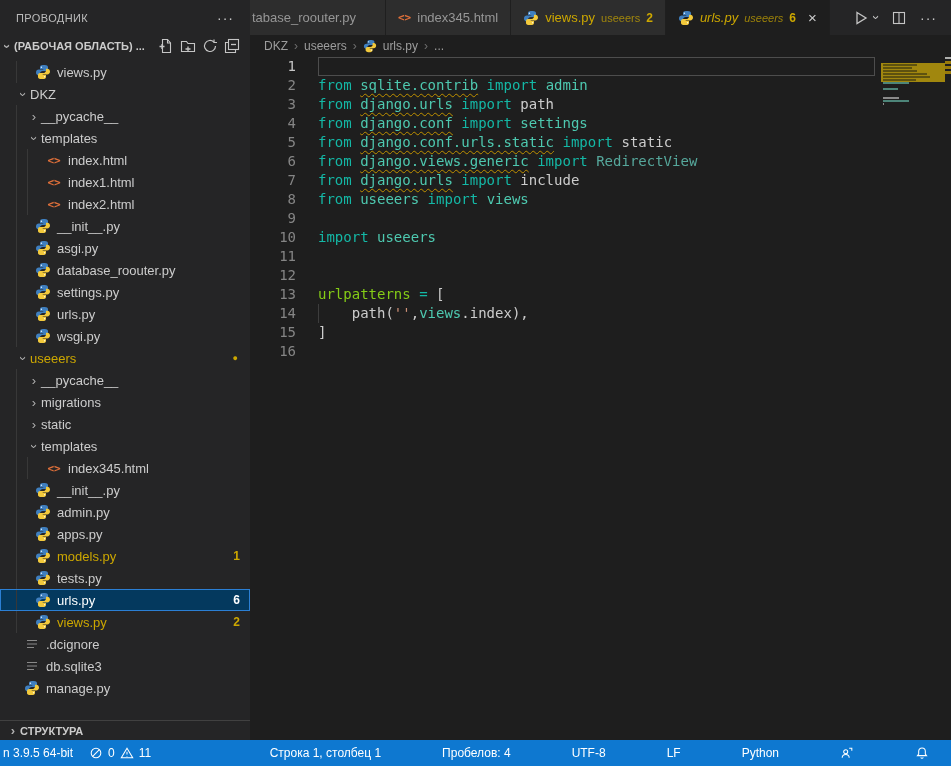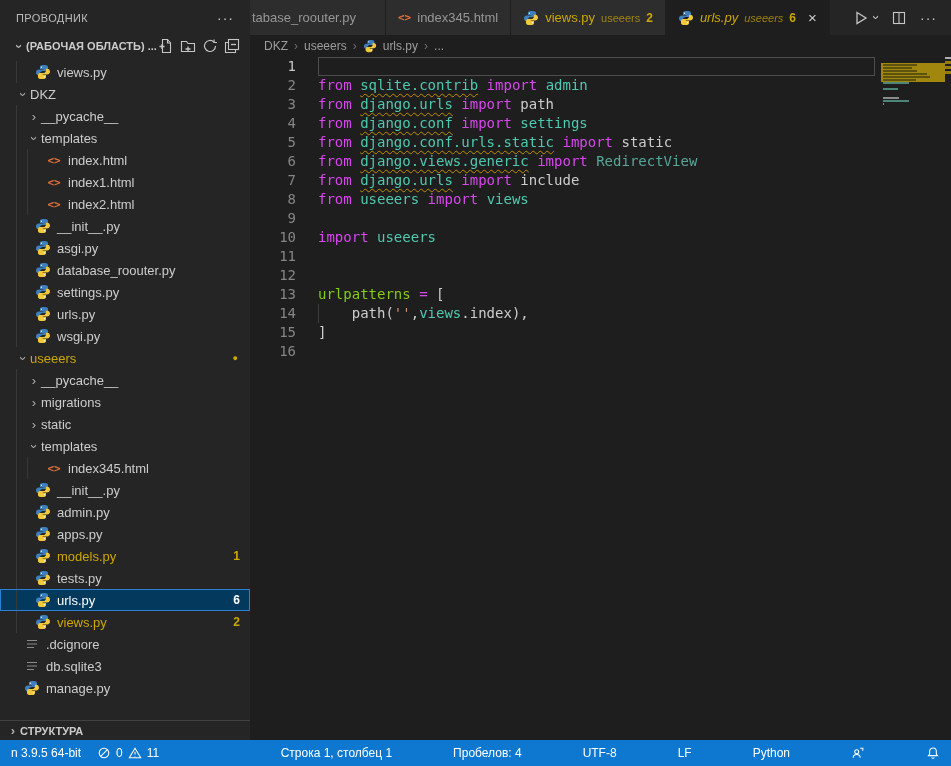--- a/index.html
+++ b/index.html
@@ -2,21 +2,21 @@
 <html><head>
 <meta charset="utf-8">
 <style>
   html,body{margin:0;padding:0;width:951px;height:766px;overflow:hidden;background:#1e1e1e;
     font-family:"Liberation Sans",sans-serif;-webkit-font-smoothing:antialiased;}
   #app{position:relative;width:951px;height:766px;}
   
   #sidebar{position:absolute;left:0;top:0;width:250px;bottom:26px;background:#252526;color:#cccccc;}
   .sb-title{height:35px;display:flex;align-items:center;padding:0 16px;font-size:11px;color:#bcbcbc;letter-spacing:.4px;}
   .sb-title .more{margin-left:auto;color:#c5c5c5;font-size:14px;letter-spacing:1px;cursor:pointer;}
-  .sb-section{height:22px;display:flex;align-items:center;padding-left:12px;font-size:11px;font-weight:bold;color:#cccccc;}
+  .sb-section{height:22px;display:flex;align-items:center;padding-left:0;font-size:11px;font-weight:bold;color:#cccccc;}
   .twist{display:inline-block;width:14px;text-align:center;color:#b0b0b0;font-size:13px;line-height:1;transform:rotate(90deg);}
   .twist.closed{transform:none;}
   .sec-actions{margin-left:auto;display:flex;gap:6px;padding-right:10px;}
   .sec-actions span{width:16px;height:16px;display:inline-block;}
   .sec-actions svg,.aicon svg{width:16px;height:16px;display:block;}
   #tree{padding-top:4px;}
   .row{height:22px;display:flex;align-items:center;font-size:13px;color:#cccccc;padding-left:16px;position:relative;cursor:pointer;}
   .row .guide{display:inline-block;width:10px;height:22px;border-left:1px solid #383838;flex:0 0 10px;}
   .row .fspacer{display:inline-block;width:8px;flex:0 0 8px;}
   .row .icon16{width:16px;height:16px;margin-right:6px;flex:0 0 16px;}
@@ -53,40 +53,40 @@
   .crumbs{height:22px;display:flex;align-items:center;padding-left:14px;font-size:12px;color:#9d9d9d;gap:6px;}
   .crumbs .sep{color:#6e6e6e;font-size:12px;}
   .crumbs .icon14{width:14px;height:14px;}
   .crumbs .icon14 svg{width:14px;height:14px;display:block;}
   .crumbs .citem{cursor:pointer;}
   #codearea{position:relative;height:calc(100% - 57px);font-family:"DejaVu Sans Mono",monospace;font-size:14px;line-height:19px;}
   .cl{display:flex;height:19px;}
   .ln{width:46px;flex:0 0 46px;text-align:right;color:#858585;user-select:none;}
   .ln.on{color:#c6c6c6;}
   .lt{padding-left:22px;white-space:pre;color:#cccccc;}
-  .tok-kw{color:#d946ef;}
+  .tok-kw{color:#14b8a6;}
   .tok-mod{color:#4ec9b0;}
   .tok-mod2{color:#56a89c;}
   .tok-pl{color:#cccccc;}
   .tok-str{color:#ce9178;}
   .tok-var{color:#84cc16;}
   .sq{text-decoration:underline;text-decoration-style:wavy;text-decoration-color:#bf9000;text-decoration-thickness:1px;text-underline-offset:3px;}
   .curline{position:absolute;left:68px;right:76px;top:0;height:19px;border:1px solid #4d4d4d;box-sizing:border-box;pointer-events:none;}
   .indentguide{position:absolute;left:68px;top:247px;height:19px;width:0;border-left:1px solid #3d3d3d;}
   #minimap{position:absolute;right:6px;top:0;width:64px;height:80px;}
   .mm-warn{position:absolute;left:0;top:6px;width:64px;height:19px;background:rgba(180,150,12,.88);}
   .mm-bar{position:absolute;left:2px;height:2px;}
   #ruler{position:absolute;right:0;top:0;width:6px;height:100%;}
   .rl-mark{position:absolute;right:0;width:6px;}
   
   #statusbar{position:absolute;left:0;right:0;bottom:0;height:26px;background:#0e78d0;color:#ffffff;display:flex;align-items:center;font-size:12px;}
   .sb-left{display:flex;align-items:center;gap:0;}
   .sb-left .sitem{padding:0 8px;display:flex;align-items:center;gap:5px;cursor:pointer;}
-  .sb-left .sitem:first-child{padding-left:11px;}
-  .sb-right{margin-left:auto;display:flex;align-items:center;padding-right:3px;gap:45px;}
+  .sb-left .sitem:first-child{padding-left:3px;}
+  .sb-right{margin-left:auto;display:flex;align-items:center;padding-right:14px;gap:45px;}
   .sb-right .sitem{padding:0 8px;display:flex;align-items:center;gap:5px;cursor:pointer;}
   .sicon{width:14px;height:14px;display:inline-block;}
   .sicon svg{width:14px;height:14px;display:block;}
 </style>
 </head>
 <body>
 
 <div id="app">
 
   <aside id="sidebar">

